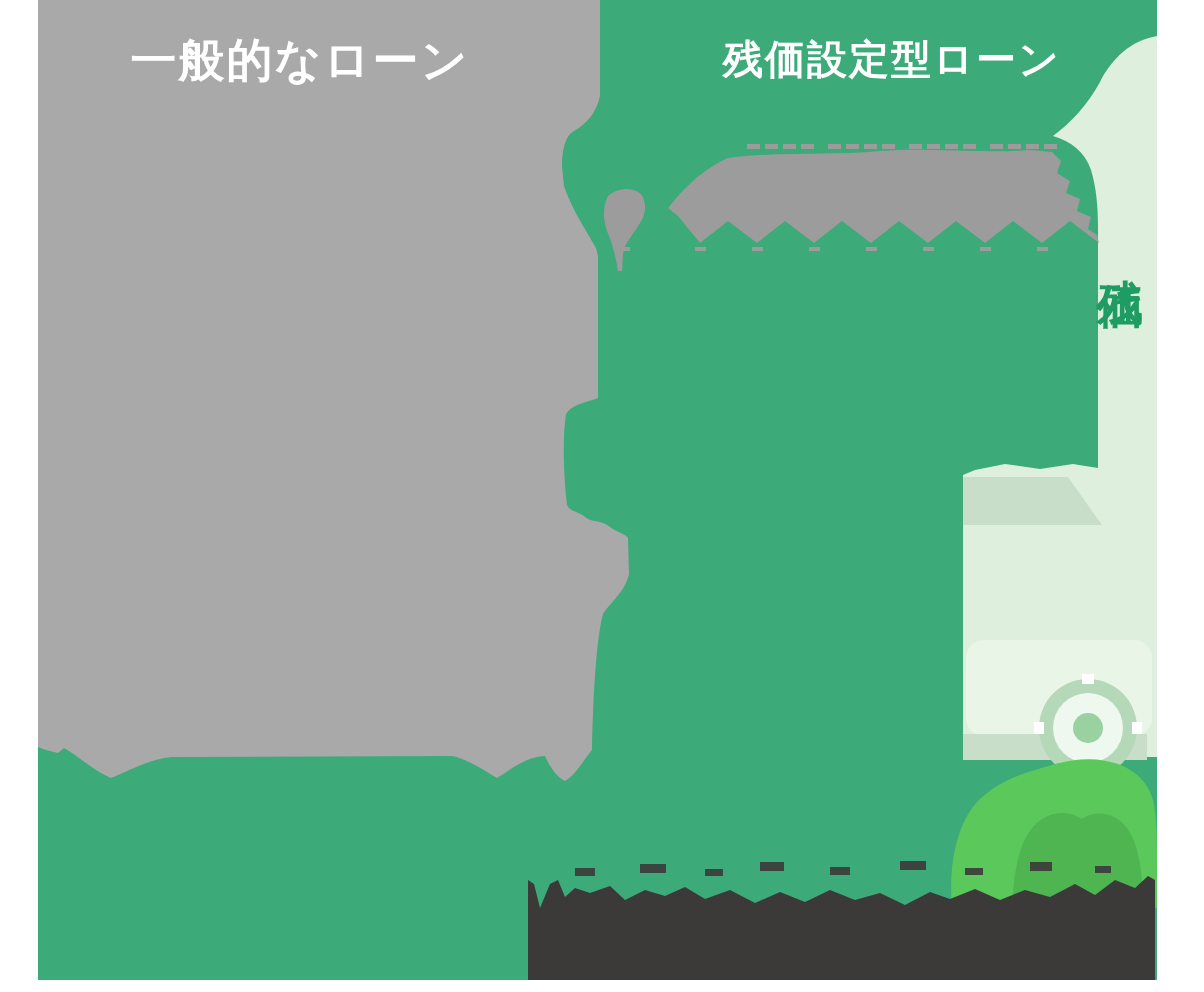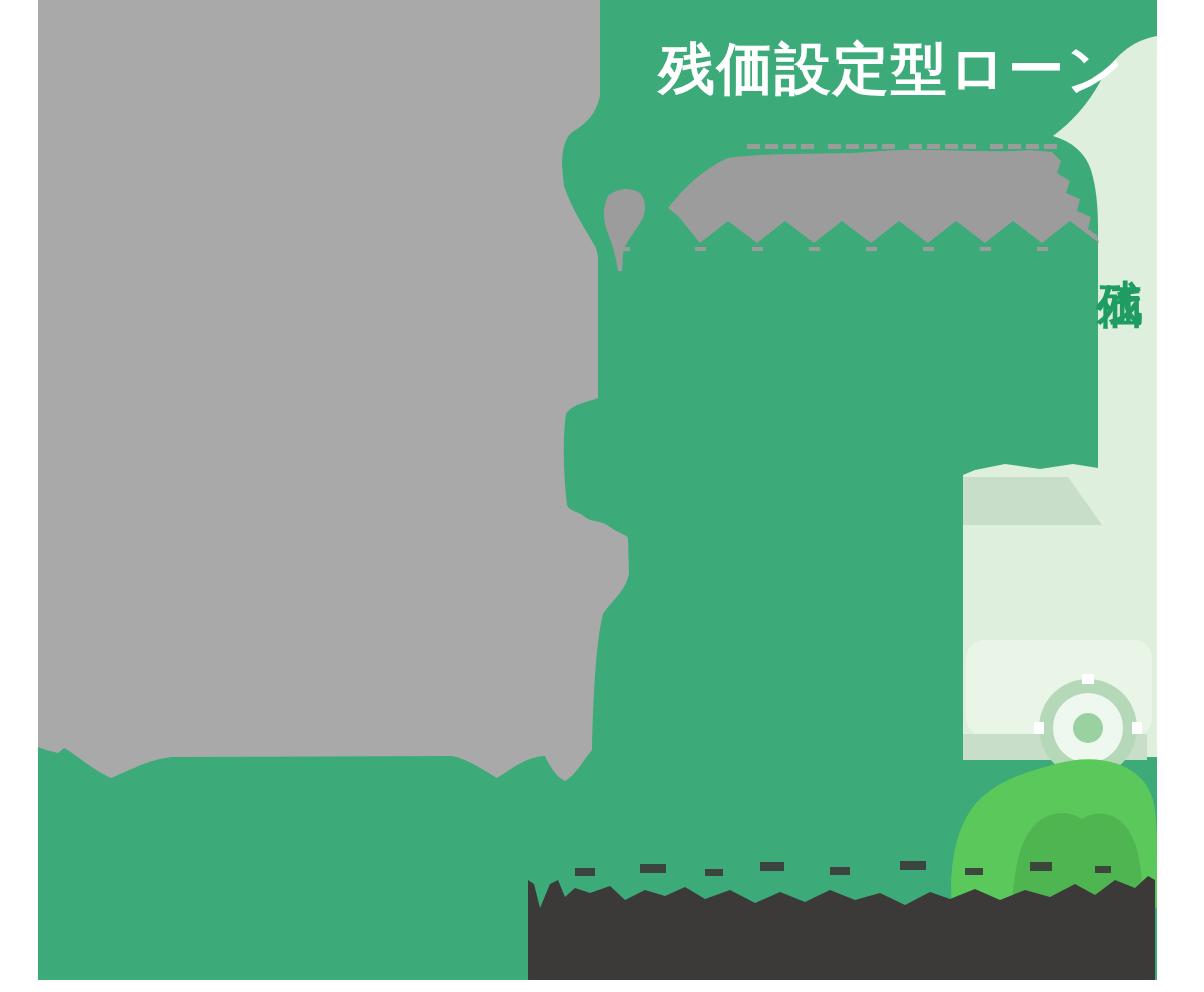--- a/index.html
+++ b/index.html
@@ -13,21 +13,21 @@
   .canvas svg{position:absolute;left:0;top:0;}
   .panel-title{
     position:absolute;
     color:#ffffff;
     font-weight:bold;
     text-align:center;
     letter-spacing:2px;
     white-space:nowrap;
   }
   .title-left{left:90px;top:30px;width:420px;font-size:46px;}
-  .title-right{left:642px;top:32px;width:500px;font-size:56px;}
+  .title-right{left:642px;top:32px;width:500px;font-size:40px;}
   .zanka-label{
     position:absolute;
     left:1098px;top:242px;
     writing-mode:vertical-rl;
     text-orientation:upright;
     font-size:46px;
     font-weight:bold;
     color:#1E9C62;
     letter-spacing:6px;
     line-height:1.0;
@@ -104,18 +104,19 @@
       <rect x="927" y="144" width="13" height="5"></rect>
       <rect x="945" y="144" width="13" height="5"></rect>
       <rect x="963" y="144" width="13" height="5"></rect>
       <rect x="990" y="144" width="13" height="5"></rect>
       <rect x="1008" y="144" width="13" height="5"></rect>
       <rect x="1026" y="144" width="13" height="5"></rect>
       <rect x="1044" y="144" width="13" height="5"></rect>
     </g>
   </svg>
 
+  <div class="panel-title title-left">一般的なローン</div>
 
   <div class="panel-title title-right">残価設定型ローン</div>
 
   <div class="zanka-label">残価</div>
 
 </div>
 
 </body></html>

